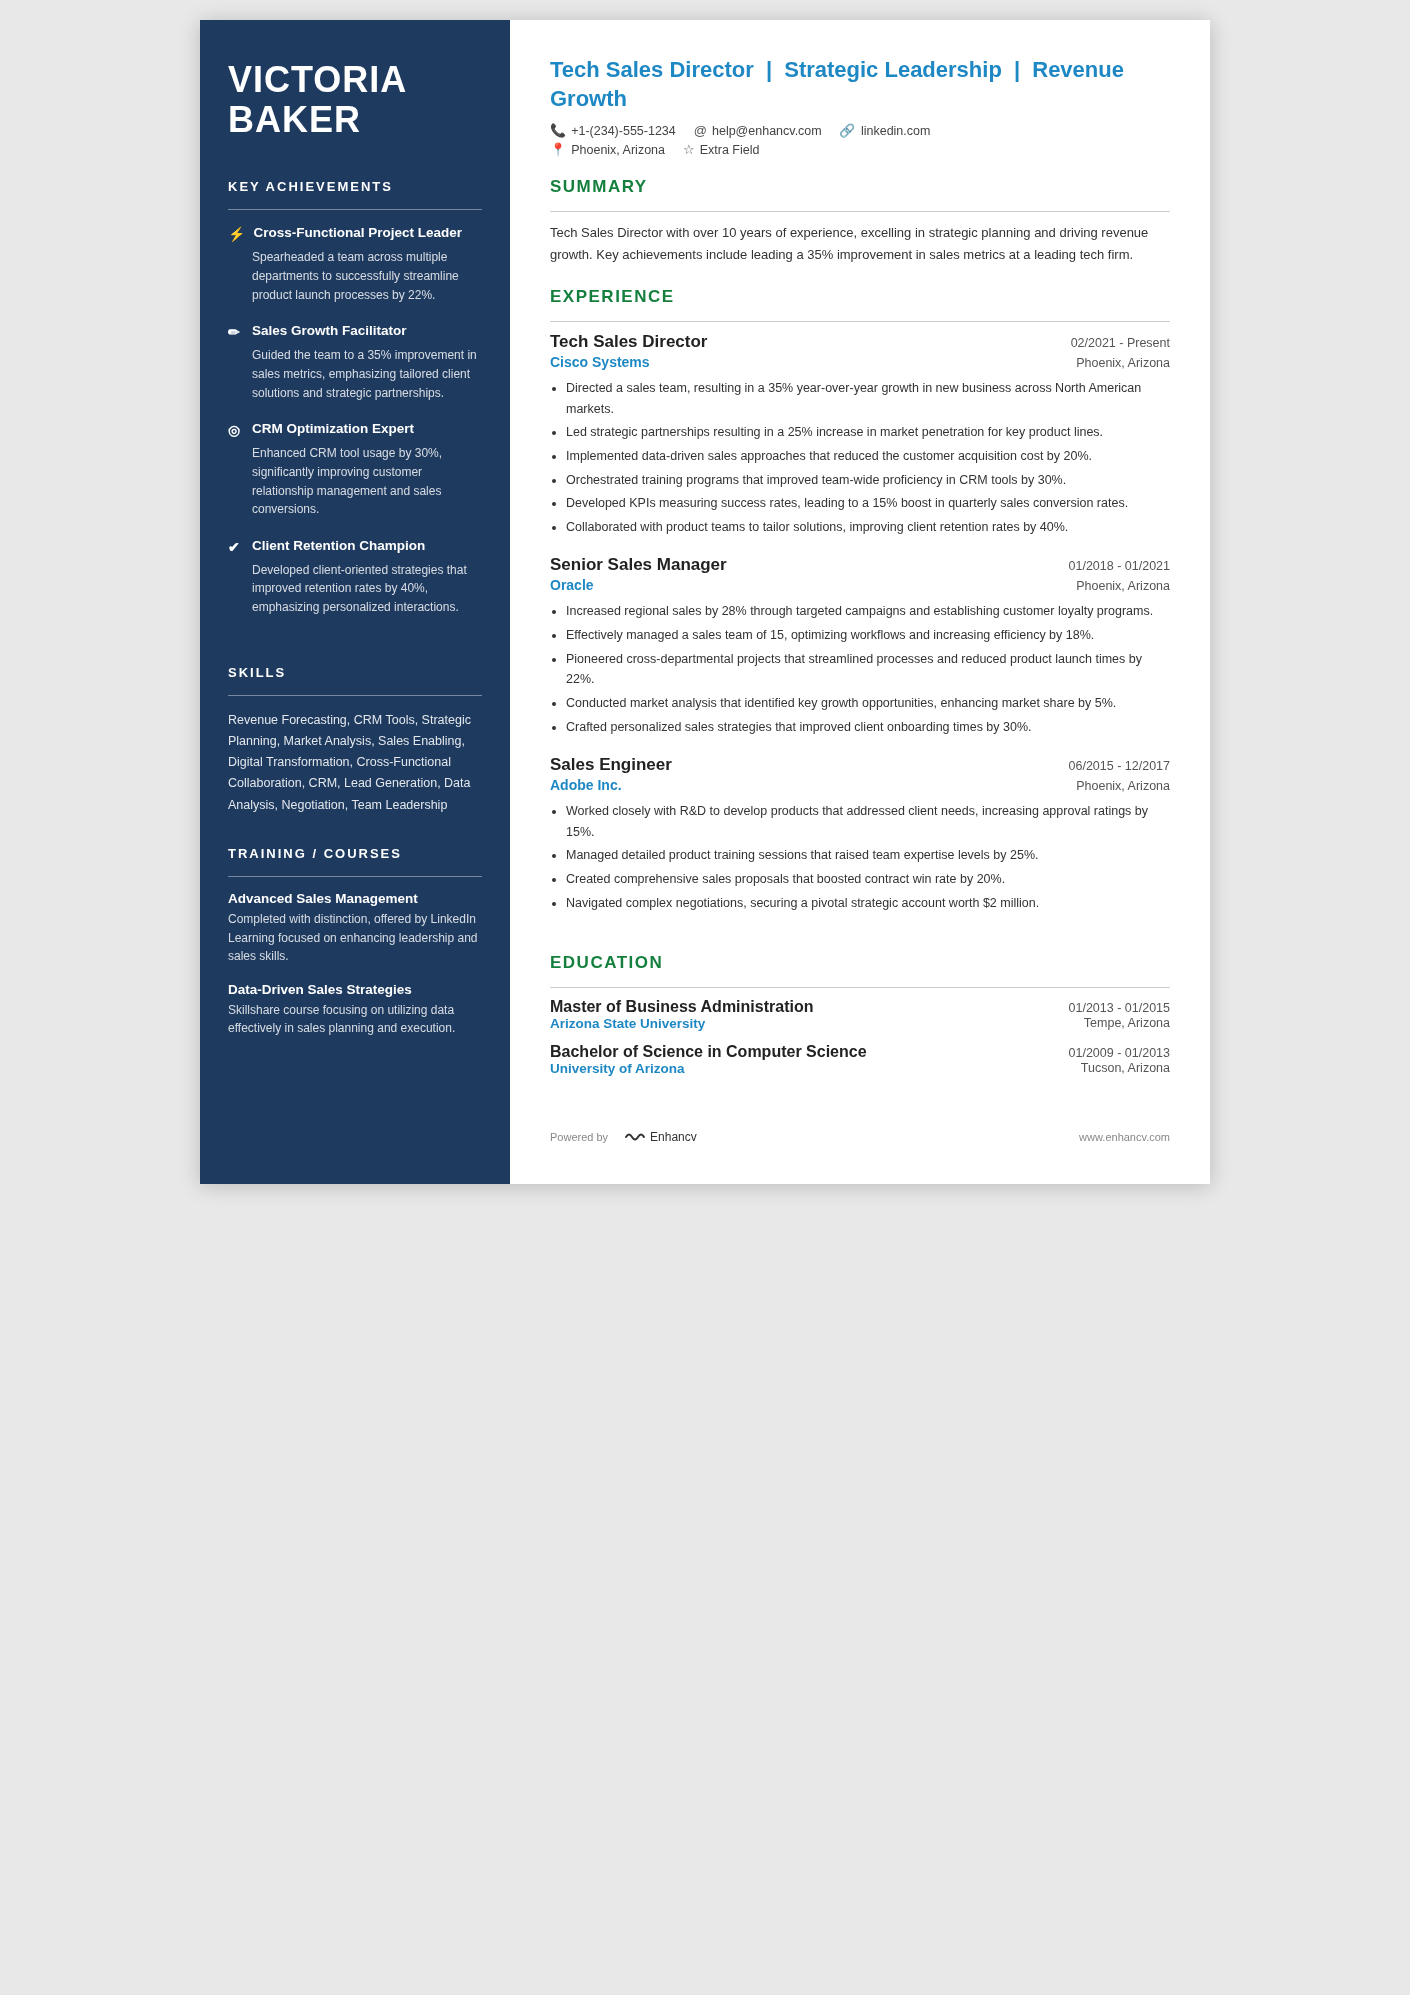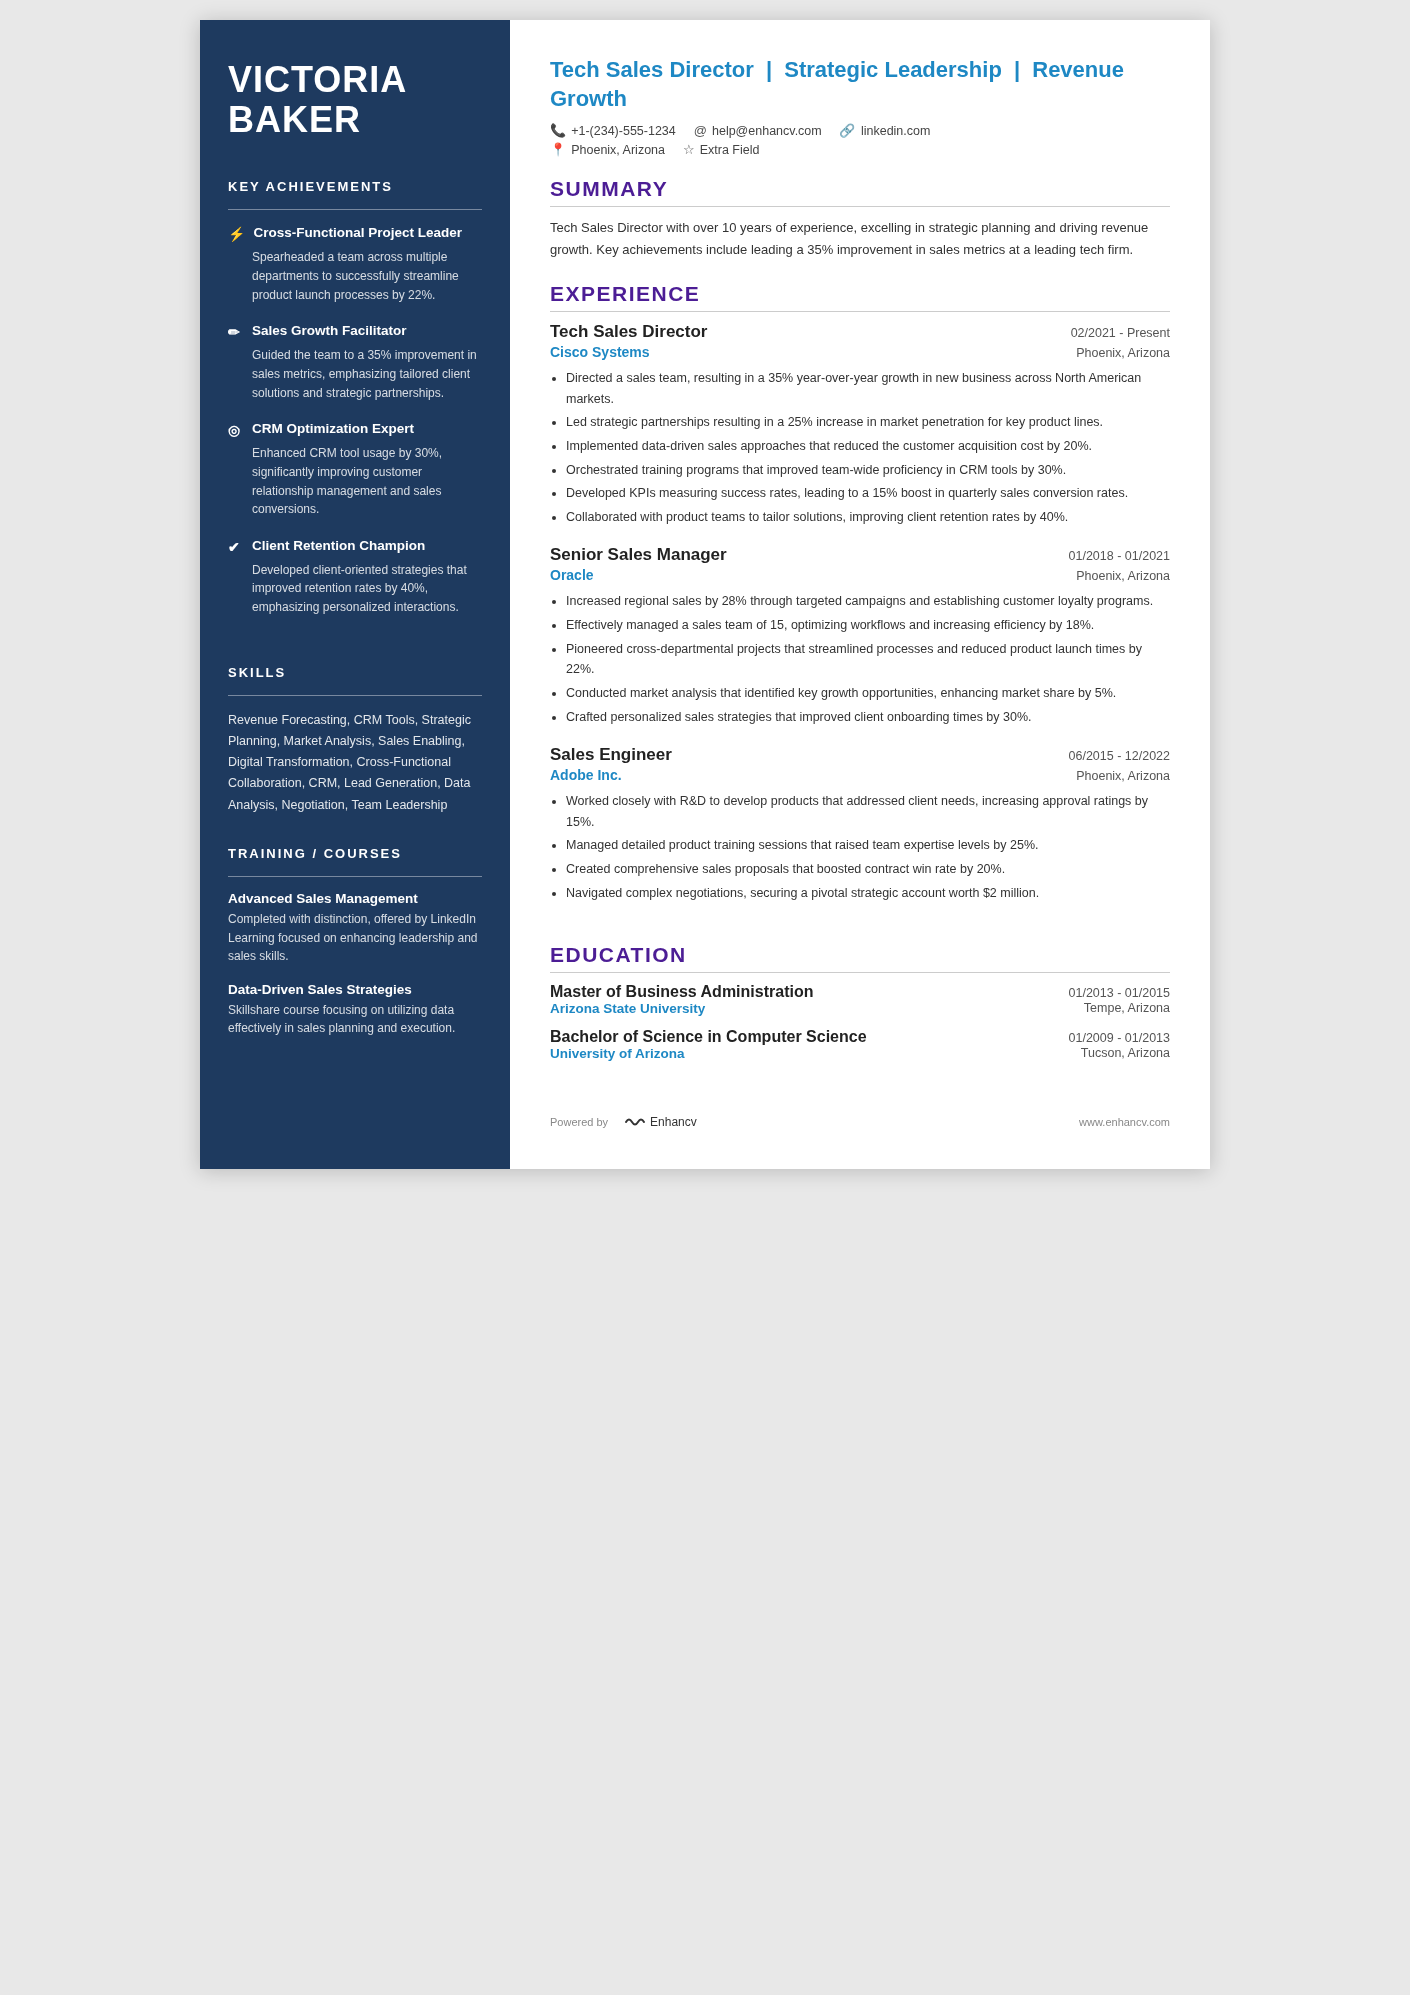--- a/index.html
+++ b/index.html
@@ -129,27 +129,27 @@
       gap: 5px;
     }
     .contact-icon {
       color: #555;
       font-size: 13px;
     }
     .section {
       margin-bottom: 22px;
     }
     .section-title {
-      font-size: 21px;
+      font-size: 17px;
       font-weight: 700;
       text-transform: uppercase;
       letter-spacing: 1.5px;
-      color: #4c1d95;
+      color: #15803d;
       border-bottom: 1.5px solid #ccc;
-      padding-bottom: 5px;
+      padding-bottom: 14px;
       margin-bottom: 10px;
     }
     .summary-text {
       font-size: 13px;
       color: #333;
       line-height: 1.65;
     }
     
     .exp-header {
       display: flex;
@@ -391,21 +391,21 @@
           <li>Effectively managed a sales team of 15, optimizing workflows and increasing efficiency by 18%.</li>
           <li>Pioneered cross-departmental projects that streamlined processes and reduced product launch times by 22%.</li>
           <li>Conducted market analysis that identified key growth opportunities, enhancing market share by 5%.</li>
           <li>Crafted personalized sales strategies that improved client onboarding times by 30%.</li>
         </ul>
       </div>
 
       <div>
         <div class="exp-header">
           <div class="exp-job-title">Sales Engineer</div>
-          <div class="exp-dates">06/2015 - 12/2022</div>
+          <div class="exp-dates">06/2015 - 12/2017</div>
         </div>
         <div class="exp-company-row">
           <div class="exp-company">Adobe Inc.</div>
           <div class="exp-location">Phoenix, Arizona</div>
         </div>
         <ul class="exp-bullets">
           <li>Worked closely with R&amp;D to develop products that addressed client needs, increasing approval ratings by 15%.</li>
           <li>Managed detailed product training sessions that raised team expertise levels by 25%.</li>
           <li>Created comprehensive sales proposals that boosted contract win rate by 20%.</li>
           <li>Navigated complex negotiations, securing a pivotal strategic account worth $2 million.</li>

